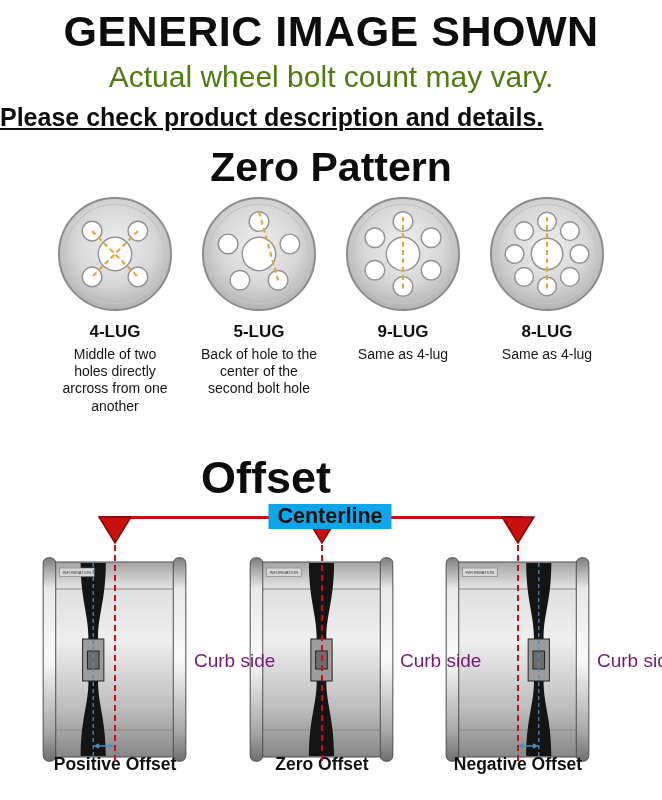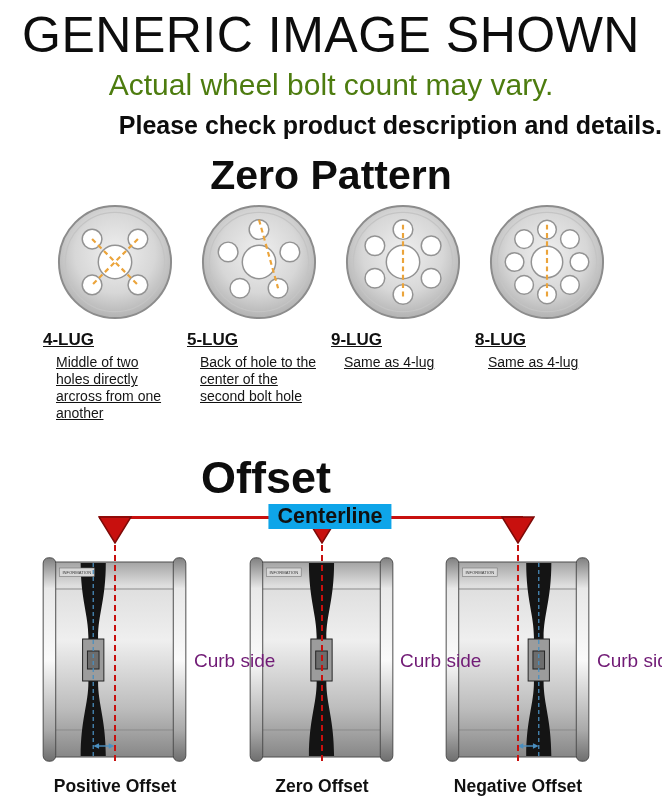--- a/index.html
+++ b/index.html
@@ -1,38 +1,38 @@
 <!DOCTYPE html>
 <html><head>
 <meta charset="utf-8">
 <style>
   html,body{margin:0;padding:0;background:#fff;}
   .page{
     position:relative;width:662px;height:800px;margin:0 auto;background:#fff;
     font-family:"Liberation Sans",sans-serif;color:#111;overflow:hidden;
   }
-  .hdr-title{margin:8px 0 0;text-align:center;font-size:50px;font-weight:400;letter-spacing:.5px;color:#0d0d0d;line-height:1.1;}
+  .hdr-title{margin:8px 0 0;text-align:center;font-size:43px;font-weight:700;letter-spacing:.5px;color:#0d0d0d;line-height:1.1;}
   .hdr-sub{margin:5px 0 0;text-align:center;font-size:30px;font-weight:400;color:#4d7c0f;}
-  .hdr-note{margin:9px 0 12px;text-align:right;font-size:25px;font-weight:700;color:#0d0d0d;}
+  .hdr-note{margin:9px 0 12px;text-align:left;font-size:25px;font-weight:700;color:#0d0d0d;text-decoration:underline;}
   .bp-title{margin:12px 0 4px;text-align:center;font-size:41px;font-weight:800;color:#0d0d0d;}
   .bp-row{display:flex;justify-content:center;}
-  .bp-col{width:144px;text-decoration:underline;}
+  .bp-col{width:144px;text-align:center;}
   .bp-col svg{display:block;margin:0 auto;}
   .lug-label{margin-top:9px;font-size:17px;font-weight:800;}
   .lug-desc{margin:4px auto 0;width:118px;font-size:14px;line-height:1.22;color:#151515;}
   .offset-section{position:absolute;left:0;top:452px;width:532px;height:348px;}
   .offset-title{margin:0;text-align:center;font-size:45px;font-weight:800;color:#0d0d0d;}
   .hline{position:absolute;left:99px;top:64px;width:424px;height:3.2px;background:#c8100e;}
   .centerline-label{position:absolute;left:330px;top:52px;transform:translateX(-50%);
     font-size:21.5px;font-weight:600;background:#0ea5e9;padding:0 9px;z-index:3;white-space:nowrap;}
   .tri{position:absolute;top:64px;z-index:2;}
   .xsec-wrap{position:absolute;top:105px;}
   .cline{position:absolute;top:93px;height:216px;width:0;border-left:2.4px dashed #c8100e;z-index:4;}
   .curb{position:absolute;top:198px;font-size:19px;color:#701a75;white-space:nowrap;}
-  .otype{position:absolute;top:324px;transform:translateX(-50%);font-size:17.5px;font-weight:800;white-space:nowrap;}
+  .otype{position:absolute;top:302px;transform:translateX(-50%);font-size:17.5px;font-weight:800;white-space:nowrap;}
   .defsvg{position:absolute;width:0;height:0;}
 </style>
 </head>
 <body>
 
 <div class="page">
 
   <svg class="defsvg" aria-hidden="true">
     <defs>
       <radialGradient id="bgF" cx="50%" cy="42%" r="65%">

